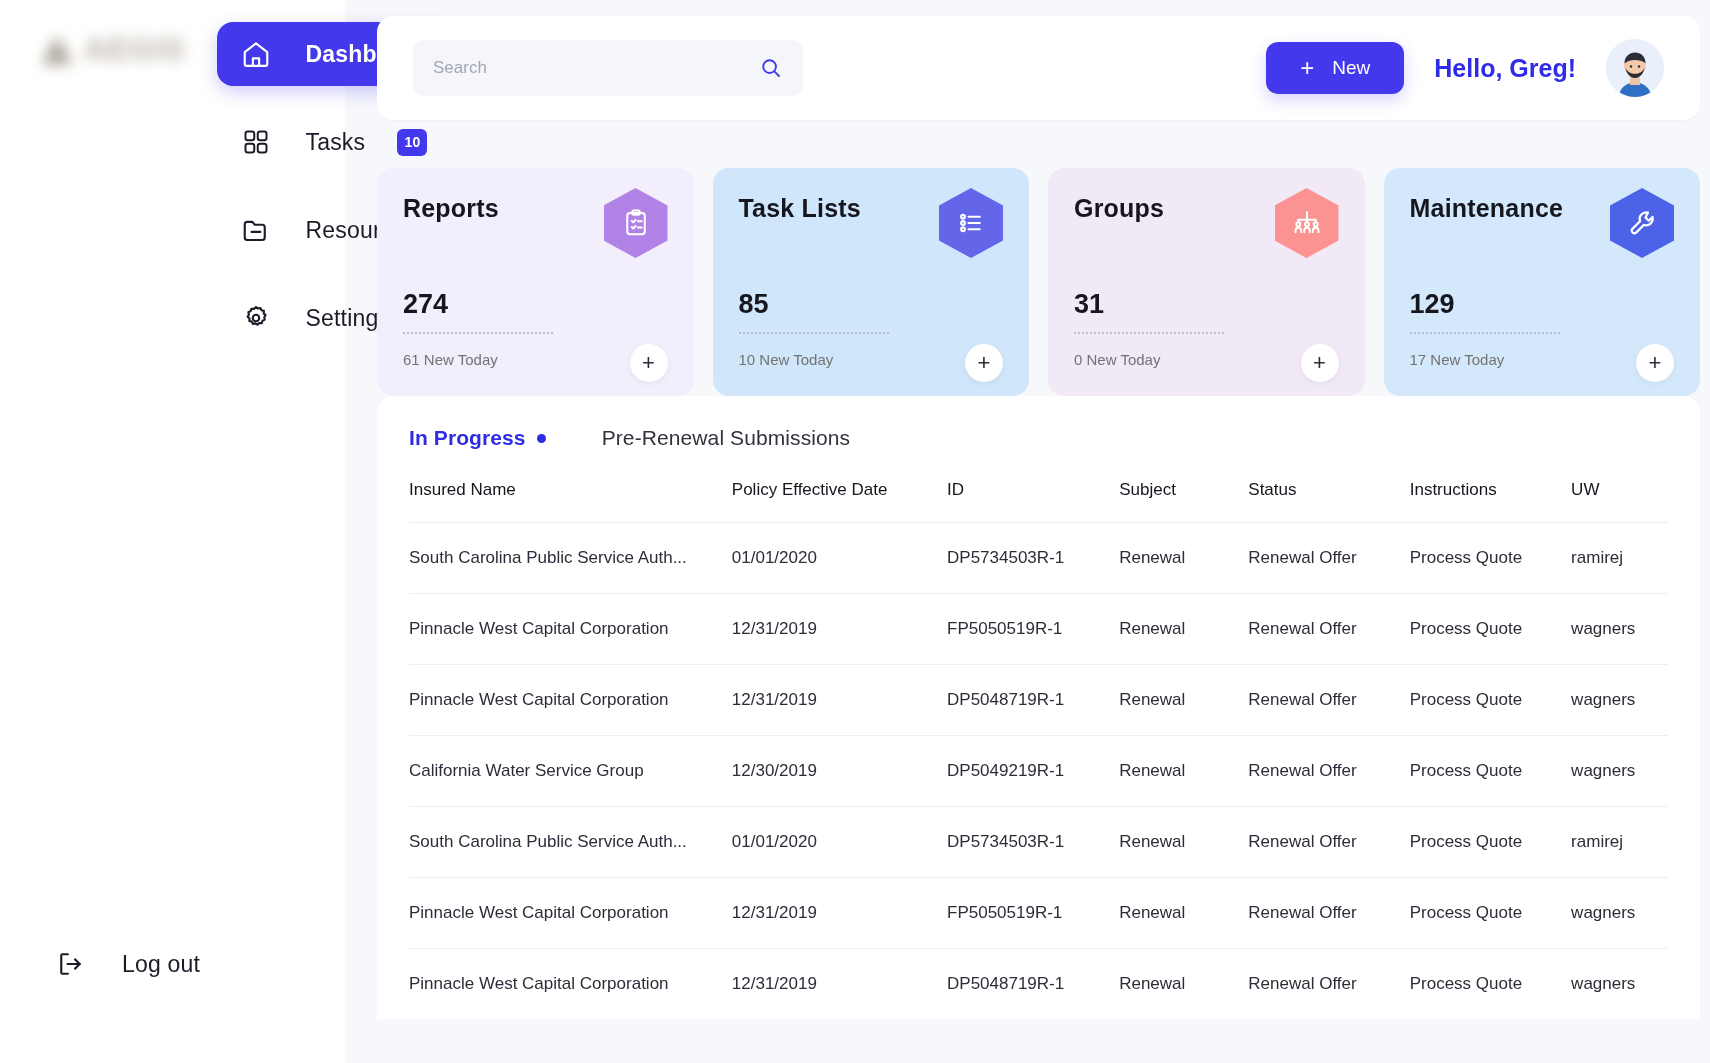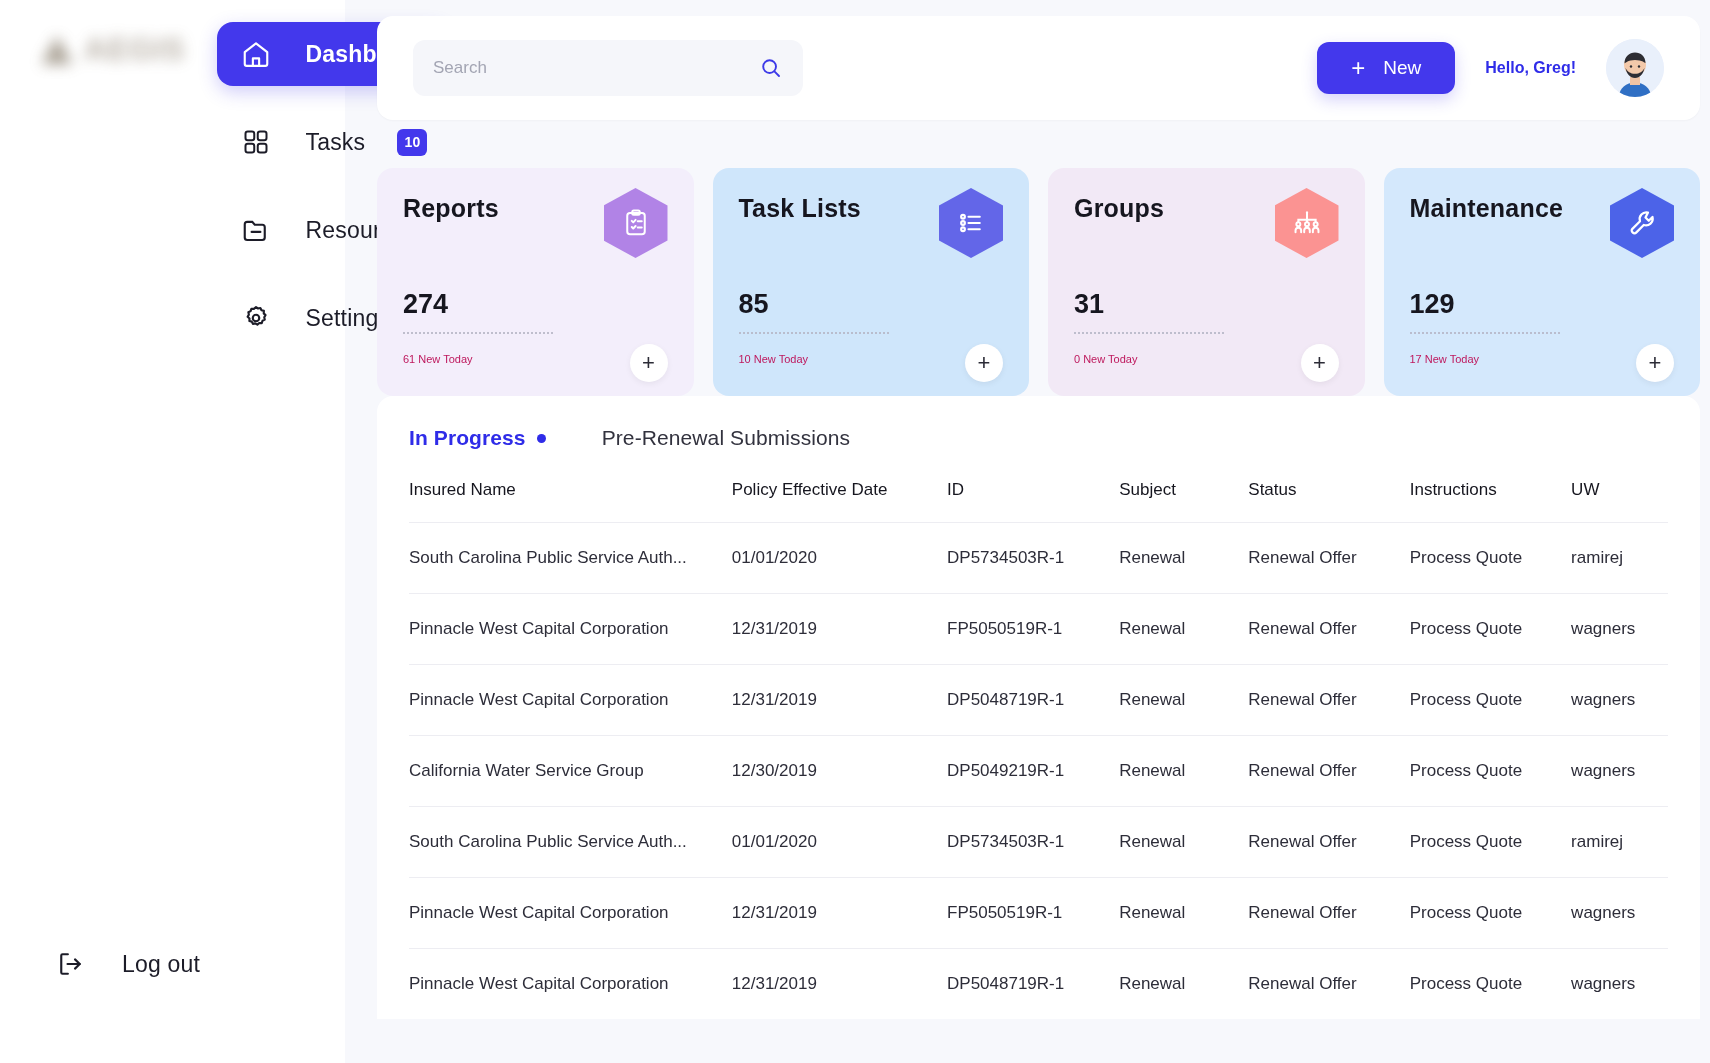--- a/index.html
+++ b/index.html
@@ -133,21 +133,21 @@
     height: 52px;
     padding: 0 34px;
     font-size: 19px;
     font-family: "Liberation Sans", sans-serif;
     display: flex; align-items: center; gap: 18px;
     cursor: pointer;
     box-shadow: 0 6px 16px rgba(67,56,236,.22);
   }
   .new-btn .plus { font-size: 24px; line-height: 1; font-weight: 300; }
   .greeting {
-    color: #2f2ce8; font-size: 16px; font-weight: bold;
+    color: #2f2ce8; font-size: 25px; font-weight: bold;
     white-space: nowrap;
   }
   .avatar {
     width: 58px; height: 58px; border-radius: 50%;
     background: #e8eefb;
     display: flex; align-items: flex-end; justify-content: center;
     overflow: hidden;
     flex-shrink: 0;
     cursor: pointer;
   }
@@ -182,21 +182,21 @@
   .dots {
     border-top: 2px dotted #b6b6c6;
     margin-top: 12px;
     width: 150px;
     opacity: .85;
   }
   .card-foot {
     display: flex; align-items: center; justify-content: space-between;
     margin-top: 10px;
   }
-  .card-sub { font-size: 11px; color: #be185d; }
+  .card-sub { font-size: 15px; color: #737373; }
   .card-plus {
     width: 38px; height: 38px; border-radius: 50%;
     background: #fff;
     display: flex; align-items: center; justify-content: center;
     font-size: 22px; color: #2b2b36; font-weight: 300;
     cursor: pointer;
     margin-bottom: -8px;
     box-shadow: 0 2px 6px rgba(0,0,0,.06);
   }
 

